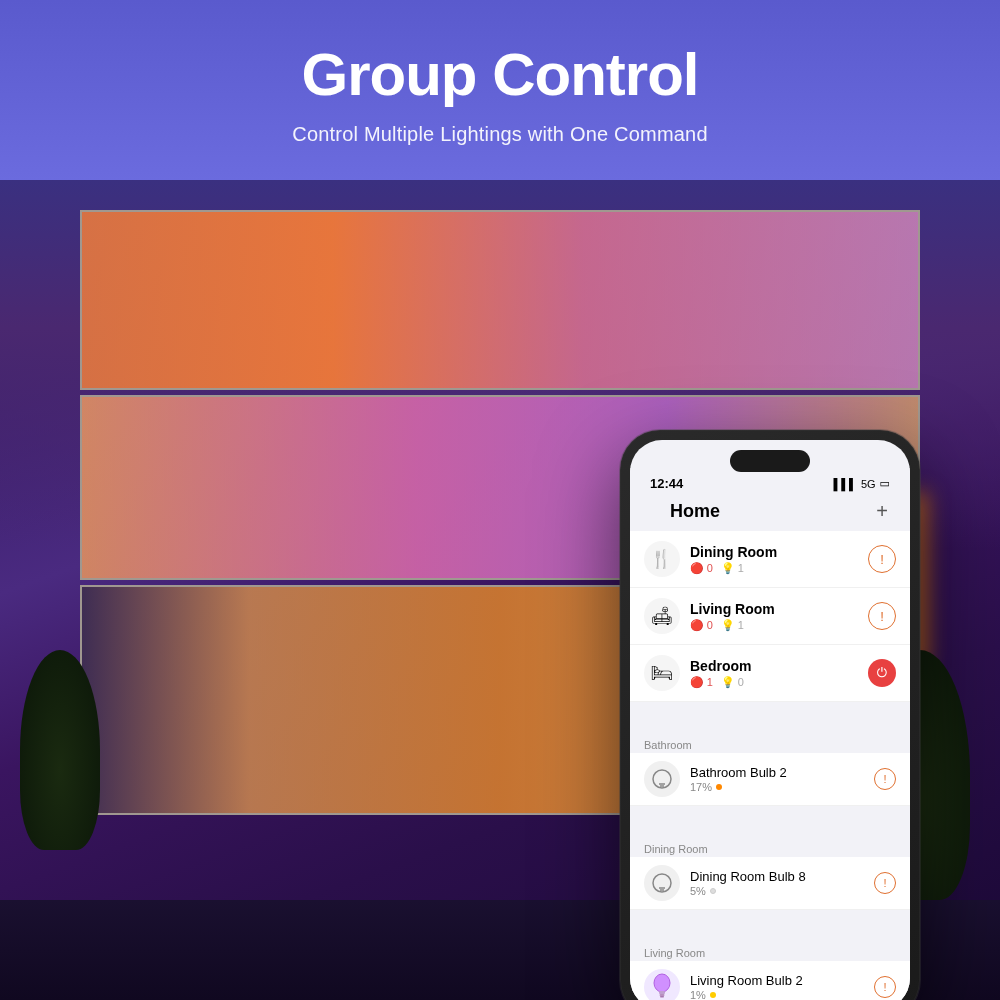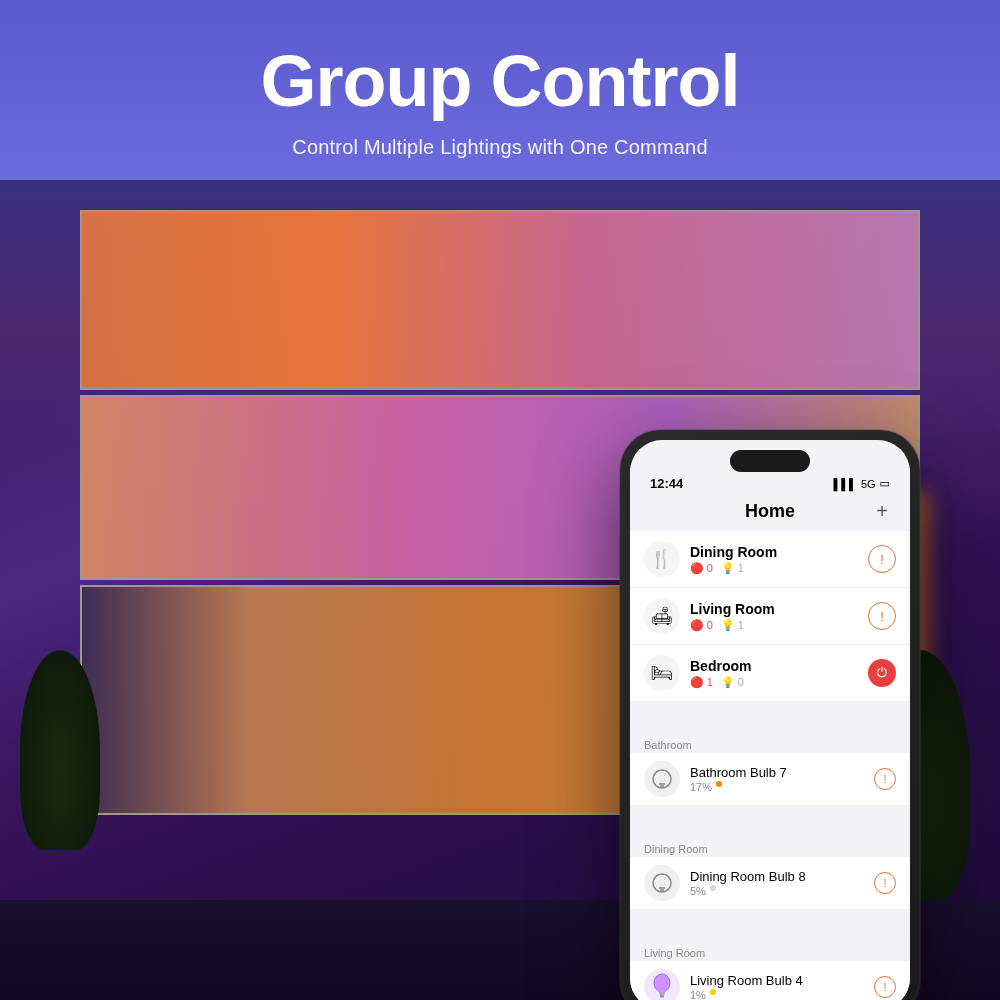--- a/index.html
+++ b/index.html
@@ -19,21 +19,21 @@
     }
 
     .header-section {
       position: relative;
       z-index: 10;
       text-align: center;
       padding: 40px 20px 20px;
     }
 
     .main-title {
-      font-size: 72px;
+      font-size: 60px;
       font-weight: 800;
       color: #ffffff;
       letter-spacing: -1px;
       margin-bottom: 14px;
     }
 
     .sub-title {
       font-size: 20px;
       font-weight: 400;
       color: rgba(255,255,255,0.92);
@@ -250,21 +250,21 @@
       align-items: center;
       padding: 4px 16px 8px;
       background: #f2f2f7;
     }
 
     .app-header-title {
       font-size: 18px;
       font-weight: 600;
       color: #000;
       flex: 1;
-      text-align: center;
+      text-align: left;
     }
 
     .app-header-btn {
       width: 24px;
       height: 24px;
       display: flex;
       align-items: center;
       justify-content: center;
       color: #555;
       font-size: 20px;
@@ -380,20 +380,21 @@
 
     .device-name {
       font-size: 13px;
       font-weight: 500;
       color: #000;
       margin-bottom: 1px;
     }
 
     .device-status {
       display: flex;
+      align-items: center;
       gap: 4px;
       font-size: 11px;
       color: #888;
     }
 
     .status-dot {
       width: 6px;
       height: 6px;
       border-radius: 50%;
       display: inline-block;
@@ -533,21 +534,21 @@
             <div class="section-label">Bathroom</div>
             <div class="device-item">
               <div class="device-icon">
                 <svg width="22" height="22" viewBox="0 0 22 22">
                   <circle cx="11" cy="11" r="9" fill="none" stroke="#888" stroke-width="1.5"></circle>
                   <line x1="8" y1="16" x2="14" y2="16" stroke="#888" stroke-width="1.5"></line>
                   <line x1="9" y1="18" x2="13" y2="18" stroke="#888" stroke-width="1.5"></line>
                 </svg>
               </div>
               <div class="device-info">
-                <div class="device-name">Bathroom Bulb 7</div>
+                <div class="device-name">Bathroom Bulb 2</div>
                 <div class="device-status">
                   <span>17%</span>
                   <span class="status-dot status-dot-orange"></span>
                 </div>
               </div>
               <div class="device-alert">!</div>
             </div>
           </div>
 
           <div>
@@ -576,21 +577,21 @@
             <div class="device-item">
               <div class="device-icon" style="background:#f0e8ff;">
                 <svg width="22" height="28" viewBox="0 0 22 28">
                   <ellipse cx="11" cy="10" rx="8" ry="9" fill="#d090ff" stroke="#b060e0" stroke-width="1"></ellipse>
                   <rect x="8" y="18" width="6" height="3" rx="1" fill="#c0a0d0"></rect>
                   <rect x="8.5" y="21" width="5" height="2" rx="1" fill="#b890c0"></rect>
                   <rect x="9" y="23" width="4" height="1.5" rx="0.7" fill="#a878b0"></rect>
                 </svg>
               </div>
               <div class="device-info">
-                <div class="device-name">Living Room Bulb 4</div>
+                <div class="device-name">Living Room Bulb 2</div>
                 <div class="device-status">
                   <span>1%</span>
                   <span class="status-dot status-dot-yellow"></span>
                 </div>
               </div>
               <div class="device-alert">!</div>
             </div>
           </div>
 
           <div>

